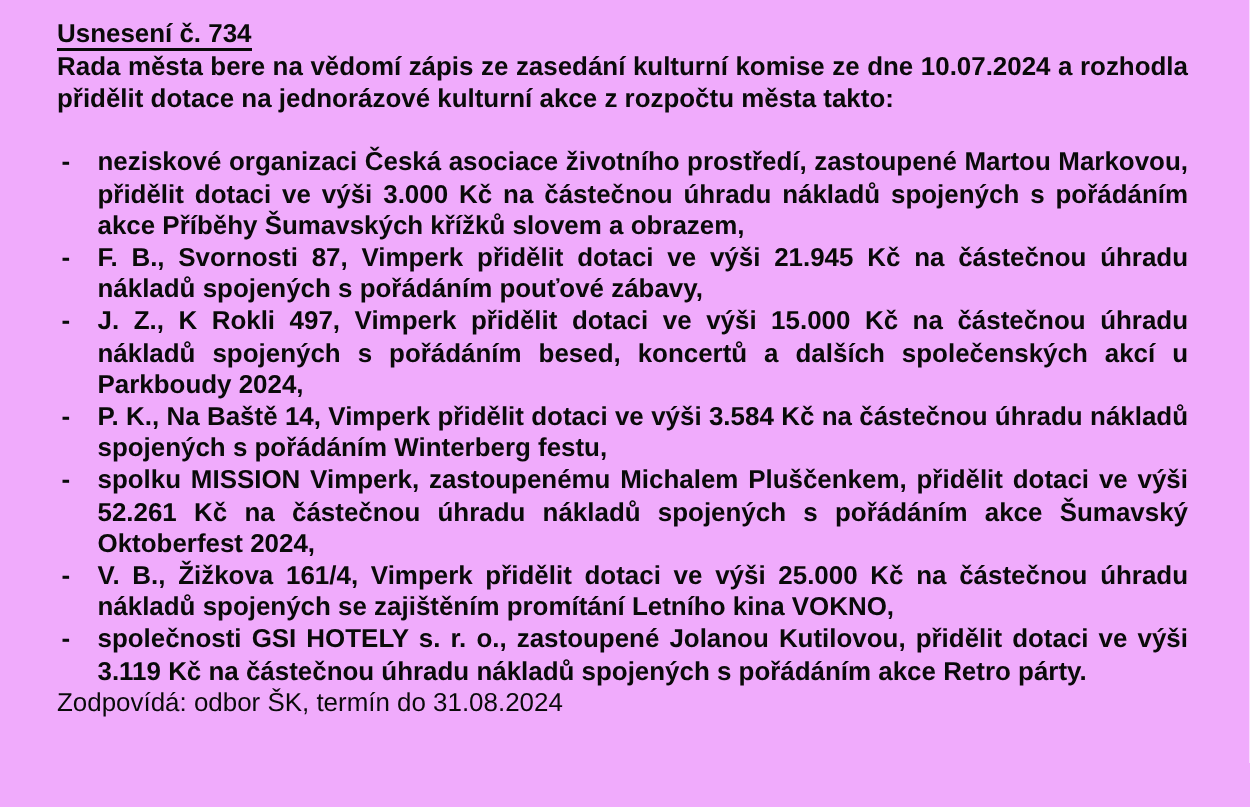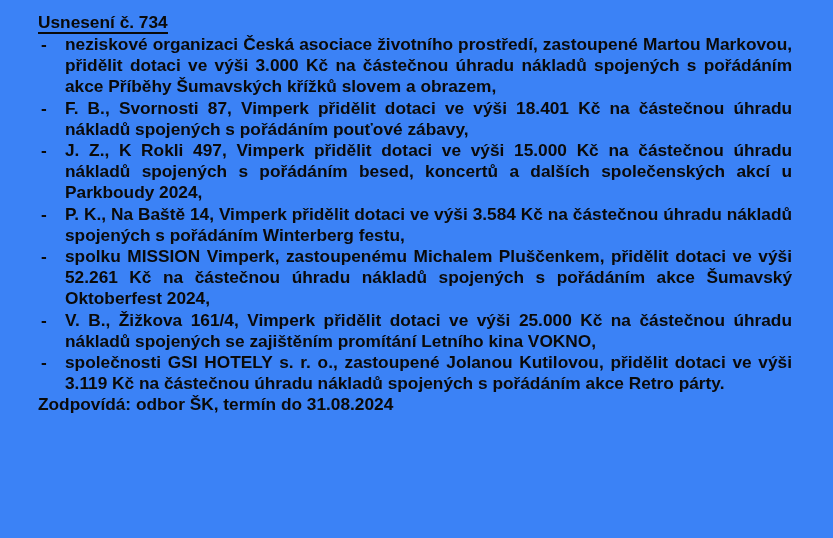--- a/index.html
+++ b/index.html
@@ -6,21 +6,21 @@
   html, body { background: #ffffff; }
   body {
     font-family: "Liberation Sans", "DejaVu Sans", sans-serif;
     width: 833px;
     height: 538px;
     overflow: hidden;
   }
   .page {
     width: 833px;
     height: 538px;
-    background: #3b82f6;
+    background: #f0abfc;
     color: #0a0a0a;
     padding: 12px 41px 0 38px;
     font-size: 17.3px;
     line-height: 21.2px;
     font-weight: bold;
     overflow: hidden;
   }
   .title-row { line-height: 21.2px; }
   .title {
     display: inline-block;
@@ -39,43 +39,44 @@
   .dash {
     flex: 0 0 27px;
     padding-left: 3px;
   }
   .bullet-text {
     flex: 1 1 auto;
     display: block;
     text-align: justify;
   }
   .vote { font-weight: normal; }
-  .responsibility { font-weight: bold; }
+  .responsibility { font-weight: normal; }
 </style>
 </head>
 <body>
 
 <div class="page">
   <div>
 
     <div class="title-row">
       <span class="title">Usnesení č. 734</span>
     </div>
 
+    <p class="intro">Rada města bere na vědomí zápis ze zasedání kulturní komise ze dne 10.07.2024 a rozhodla přidělit dotace na jednorázové kulturní akce z rozpočtu města takto:</p>
 
     <div class="bullets">
 
       <div class="bullet">
         <span class="dash">-</span>
         <span class="bullet-text">neziskové organizaci Česká asociace životního prostředí, zastoupené Martou Markovou, přidělit dotaci ve výši 3.000 Kč na částečnou úhradu nákladů spojených s pořádáním akce Příběhy Šumavských křížků slovem a obrazem,</span>
       </div>
 
       <div class="bullet">
         <span class="dash">-</span>
-        <span class="bullet-text">F. B., Svornosti 87, Vimperk přidělit dotaci ve výši 18.401 Kč na částečnou úhradu nákladů spojených s pořádáním pouťové zábavy,</span>
+        <span class="bullet-text">F. B., Svornosti 87, Vimperk přidělit dotaci ve výši 21.945 Kč na částečnou úhradu nákladů spojených s pořádáním pouťové zábavy,</span>
       </div>
 
       <div class="bullet">
         <span class="dash">-</span>
         <span class="bullet-text">J. Z., K Rokli 497, Vimperk přidělit dotaci ve výši 15.000 Kč na částečnou úhradu nákladů spojených s pořádáním besed, koncertů a dalších společenských akcí u Parkboudy 2024,</span>
       </div>
 
       <div class="bullet">
         <span class="dash">-</span>
         <span class="bullet-text">P. K., Na Baště 14, Vimperk přidělit dotaci ve výši 3.584 Kč na částečnou úhradu nákladů spojených s pořádáním Winterberg festu,</span>

